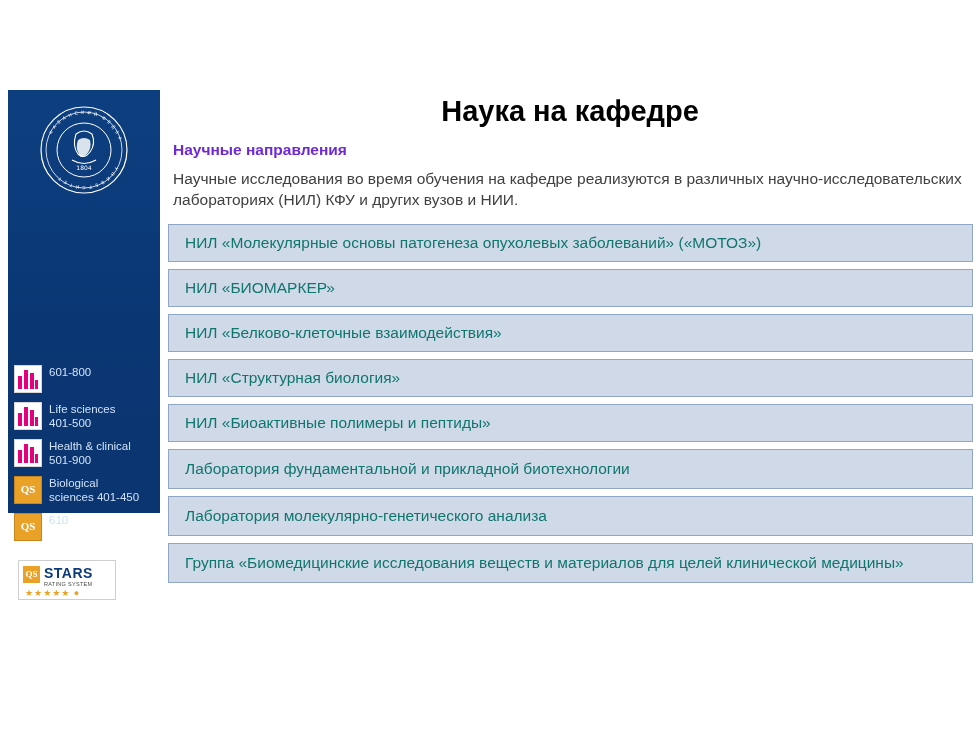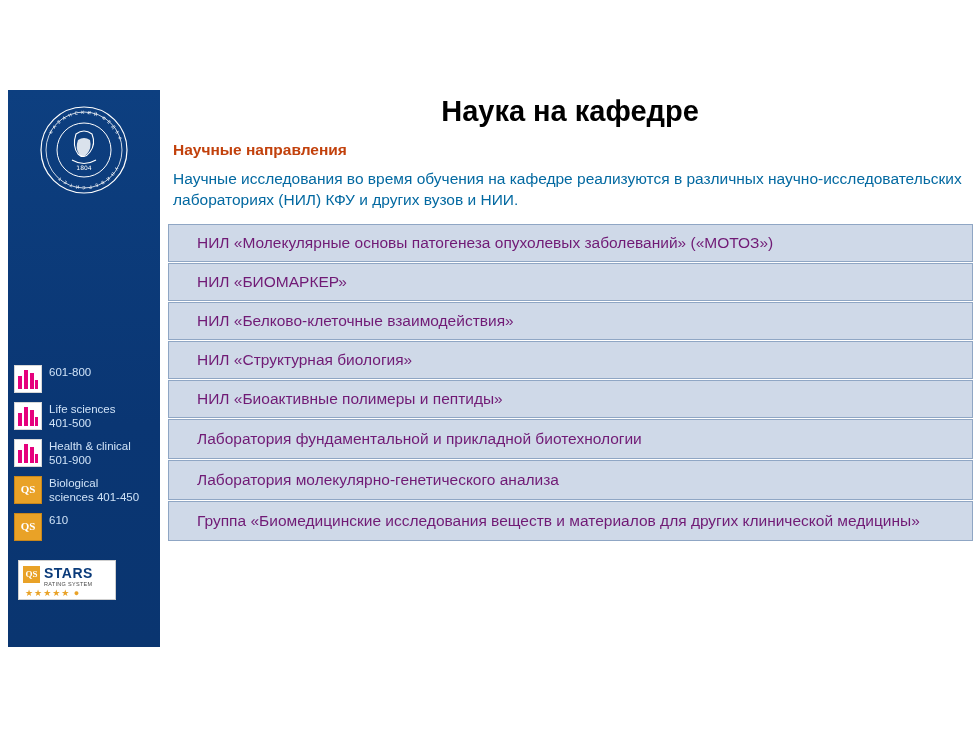--- a/index.html
+++ b/index.html
@@ -22,21 +22,21 @@
     height: 735px;
     background: #ffffff;
   }
 
   
   .sidebar {
     position: absolute;
     left: 8px;
     top: 90px;
     width: 152px;
-    height: 557px;
+    height: 423px;
     background: #0b3b7a;
     background: linear-gradient(180deg, #0d3f80 0%, #0a3673 60%, #0a3570 100%);
   }
   .kfu-seal {
     position: absolute;
     left: 30px;
     top: 14px;
     width: 92px;
     height: 92px;
   }
@@ -166,46 +166,46 @@
     font-weight: bold;
     color: #000000;
     font-family: "Liberation Sans", sans-serif;
   }
   .subtitle {
     position: absolute;
     left: 173px;
     top: 141px;
     font-size: 15.5px;
     font-weight: bold;
-    color: #c2410c;
+    color: #6d28d9;
   }
   .intro {
     position: absolute;
     left: 173px;
     top: 168px;
     width: 790px;
     font-size: 15.5px;
-    color: #0369a1;
+    color: #404040;
     line-height: 21px;
   }
 
   .list {
     position: absolute;
     left: 168px;
     top: 224px;
     width: 805px;
   }
   .item {
     background: #cfd9e8;
     border: 1px solid #8fa6c4;
     box-sizing: border-box;
-    margin-bottom: 1px;
-    padding: 7px 12px 8px 28px;
+    margin-bottom: 7px;
+    padding: 7px 12px 8px 16px;
     font-size: 15.5px;
-    color: #701a75;
+    color: #0f766e;
     line-height: 21px;
   }
   .item.tall { padding-top: 8px; padding-bottom: 9px; }
 </style>
 </head>
 <body>
 
 <div class="slide">
 
   <div class="sidebar">
@@ -331,16 +331,16 @@
   <div class="intro">Научные исследования во время обучения на кафедре реализуются в различных научно-исследовательских лабораториях (НИЛ) КФУ и других вузов и НИИ.</div>
 
   <div class="list">
     <div class="item">НИЛ  «Молекулярные основы патогенеза опухолевых заболеваний» («МОТОЗ»)</div>
     <div class="item">НИЛ  «БИОМАРКЕР»</div>
     <div class="item">НИЛ  «Белково-клеточные взаимодействия»</div>
     <div class="item">НИЛ  «Структурная биология»</div>
     <div class="item">НИЛ  «Биоактивные полимеры и пептиды»</div>
     <div class="item tall">Лаборатория фундаментальной и прикладной биотехнологии</div>
     <div class="item tall">Лаборатория молекулярно-генетического анализа</div>
-    <div class="item tall">Группа  «Биомедицинские исследования веществ и материалов для других клинической медицины»</div>
+    <div class="item tall">Группа  «Биомедицинские исследования веществ и материалов для целей клинической медицины»</div>
   </div>
 
 </div>
 
 </body></html>

